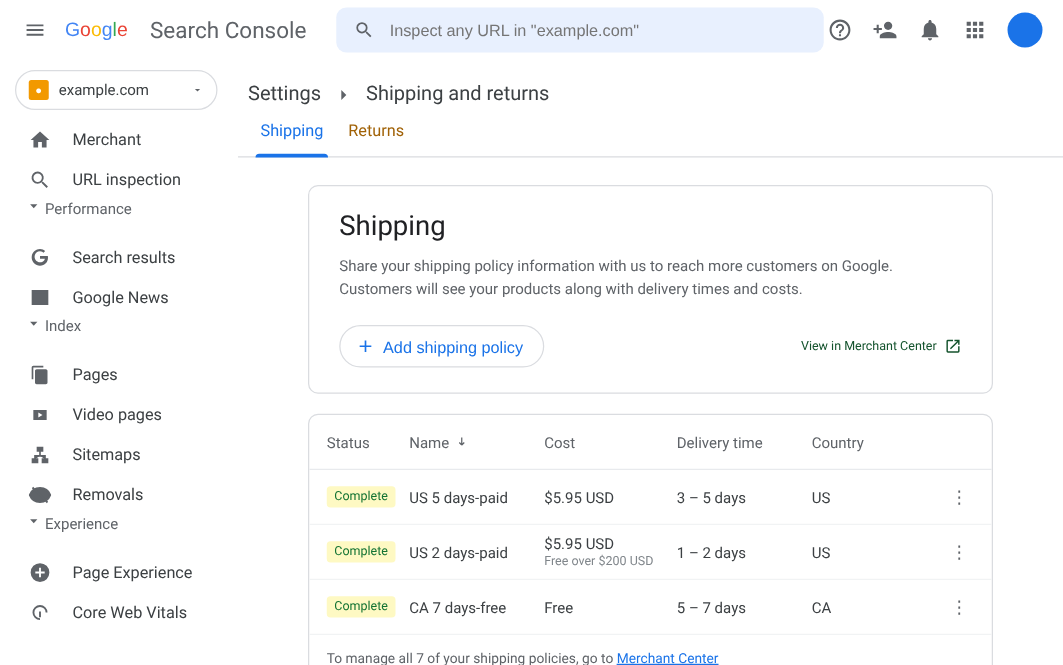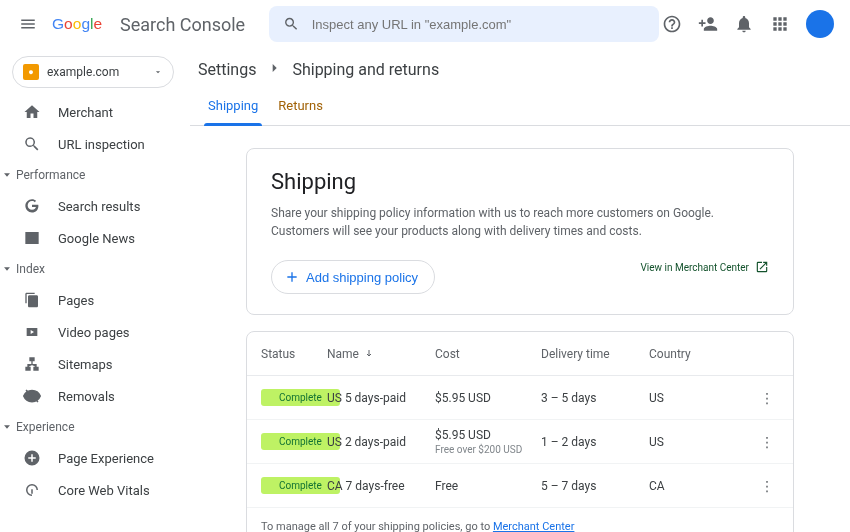--- a/index.html
+++ b/index.html
@@ -19,56 +19,56 @@
 .avatar { width: 28px; height: 28px; border-radius: 50%; background: #1a73e8; }
 
 .body { display: flex; height: calc(532px - 48px); }
 .sidebar { width: 190px; padding: 6px 8px 0 0; overflow-y: auto; }
 .property-selector { margin: 2px 8px 8px 12px; height: 32px; border: 1px solid #dadce0; border-radius: 16px; display: flex; align-items: center; padding: 0 10px; cursor: pointer; }
 .prop-icon { width: 16px; height: 16px; background: #f29900; border-radius: 2px; margin-right: 8px; display:flex; align-items:center; justify-content:center; font-size:9px; color:#fff;}
 .prop-name { font-size: 12px; color: #3c4043; flex: 1; }
 .nav-item { display: flex; align-items: center; height: 32px; padding-left: 22px; border-radius: 0 16px 16px 0; cursor: pointer; color: #5f6368; }
 .nav-item .ni-icon { width: 20px; height: 20px; margin-right: 16px; display: flex; align-items: center; justify-content: center; }
 .nav-item .ni-label { font-size: 13px; color: #3c4043; }
-.nav-section { display: flex; align-items: center; height: 30px; padding-left: 2px; cursor: pointer; }
+.nav-section { display: flex; height: 30px; padding-left: 22px; cursor: pointer; }
 .nav-section .chev { width: 10px; color: #5f6368; margin-right: 4px; transform: rotate(90deg); }
 .nav-section .ns-label { font-size: 12px; color: #5f6368; }
 
 .main { flex: 1; overflow-y: auto; }
-.breadcrumb { display: flex; align-items: flex-start; padding: 12px 0 0 8px; height: 36px; }
+.breadcrumb { display: flex; align-items: flex-end; padding: 12px 0 0 8px; height: 36px; }
 .breadcrumb span { font-size: 16px; color: #3c4043; }
 .breadcrumb .bc-sep { margin: 0 10px; color: #5f6368; }
 .tabs { display: flex; border-bottom: 1px solid #dadce0; padding-left: 8px; margin-top: 4px; }
 .tab { padding: 10px 10px 12px; font-size: 13px; color: #a16207; cursor: pointer; position: relative; }
 .tab.active { color: #1a73e8; }
 .tab.active::after { content: ''; position: absolute; bottom: -1px; left: 6px; right: 6px; height: 3px; background: #1a73e8; border-radius: 3px 3px 0 0; }
 
 .content { padding: 22px 56px 20px 56px; }
 .card { background: #fff; border: 1px solid #dadce0; border-radius: 8px; }
 .card-head { padding: 20px 24px; }
 .card-title { font-size: 22px; color: #202124; margin-bottom: 10px; }
 .card-desc { font-size: 12px; color: #5f6368; line-height: 1.5; }
-.card-actions { padding: 0 24px 20px; display: flex; align-items: flex-start; justify-content: space-between; }
+.card-actions { padding: 0 24px 20px; display: flex; align-items: center; justify-content: space-between; }
 .btn-outline { display: inline-flex; align-items: center; border: 1px solid #dadce0; border-radius: 18px; height: 34px; padding: 0 16px 0 12px; color: #1a73e8; font-size: 13px; cursor: pointer; background: #fff; }
 .btn-outline svg { margin-right: 6px; }
 .link-blue { color: #14532d; font-size: 10px; cursor: pointer; display: inline-flex; align-items: center; gap: 6px; }
 
 .table-card { margin-top: 16px; border: 1px solid #dadce0; border-radius: 8px; overflow: hidden; }
 .thead, .trow { display: flex; align-items: center; padding: 0 14px; }
 .thead { height: 44px; border-bottom: 1px solid #e8eaed; }
 .th { font-size: 12px; color: #5f6368; display: flex; align-items: center; gap: 4px; }
 .trow { min-height: 44px; border-bottom: 1px solid #f1f3f4; padding-top: 8px; padding-bottom: 8px; }
 .td { font-size: 12px; color: #3c4043; }
 .col-status { width: 66px; }
 .col-name { width: 108px; }
 .col-cost { width: 106px; }
 .col-delivery { width: 108px; }
 .col-country { flex: 1; }
 .col-menu { width: 24px; text-align: center; color: #5f6368; cursor: pointer; }
-.badge { display: inline-block; background: #bef264; color: #137333; font-size: 10px; padding: 3px 18px; border-radius: 3px; }
+.badge { display: inline-block; background: #fef9c3; color: #137333; font-size: 10px; padding: 3px 6px; border-radius: 3px; }
 .sub { font-size: 10px; color: #80868b; margin-top: 2px; }
 .tfoot-note { padding: 12px 14px; font-size: 11px; color: #5f6368; border-bottom: 1px solid #e8eaed;}
 .tfoot-note a { color: #1a73e8; text-decoration: underline; cursor: pointer; }
 </style>
 </head>
 <body>
 
 <div class="header">
   <div class="hamburger">
     <svg width="18" height="18" viewBox="0 0 24 24">

